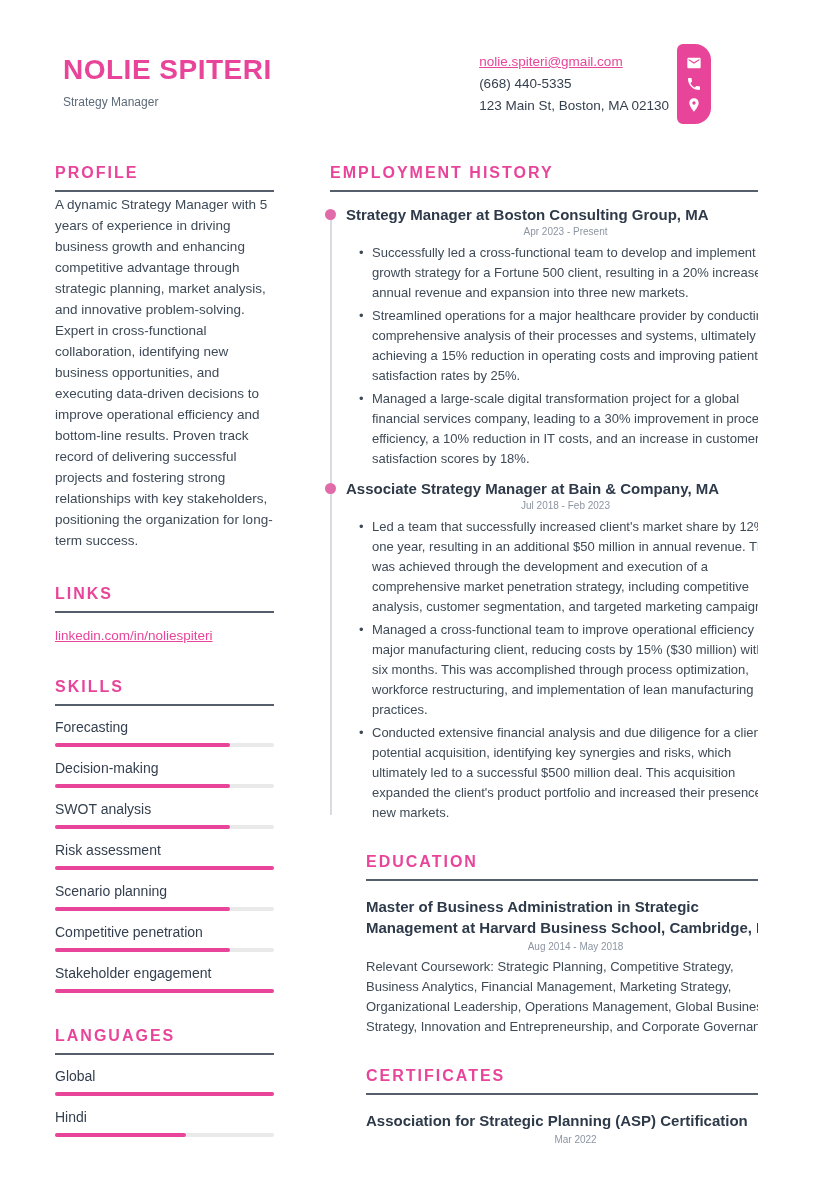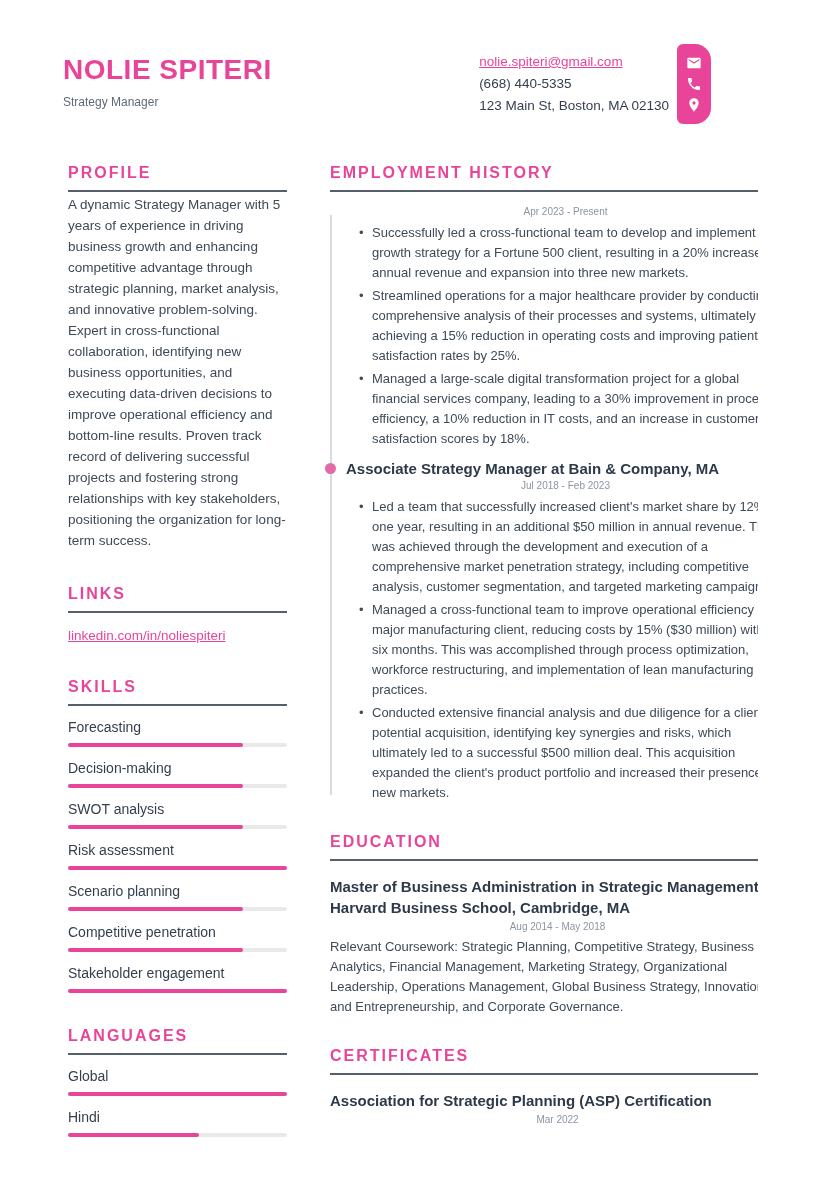--- a/index.html
+++ b/index.html
@@ -11,21 +11,21 @@
   .name-block { position:absolute; left:63px; top:54px; }
   .name { font-size:28px; font-weight:700; letter-spacing:0.5px; color:var(--accent); }
   .subtitle { margin-top:9px; font-size:12px; color:#5d6a77; }
   .contact { position:absolute; top:51px; right:89px; text-align:left; font-size:13.5px; line-height:22px; color:var(--ink); }
   .contact a { color:var(--accent); text-decoration:underline; }
   .icon-bar { position:absolute; top:44px; right:47px; width:34px; height:80px; background:var(--accent);
               border-radius:6px 16px 16px 6px; display:flex; flex-direction:column; align-items:center; justify-content:space-evenly; padding:6px 0; }
   .icon-bar svg { width:16px; height:16px; fill:#ffffff; display:block; }
 
   
-  .col-left  { position:absolute; left:68px;  top:164px; width:219px; }
+  .col-left  { position:absolute; left:55px;  top:164px; width:219px; }
   .col-right { position:absolute; left:330px; top:164px; width:455px; }
 
   .sec-h { font-size:16px; font-weight:700; letter-spacing:2px; color:var(--accent);
            padding-bottom:8px; border-bottom:2px solid var(--rule); }
 
   
   .profile-text { margin-top:2px; font-size:13.5px; line-height:21px; color:var(--ink2); }
   .section-gap { margin-top:34px; }
   .link-item { display:inline-block; margin-top:15px; font-size:13.5px; color:var(--accent); text-decoration:underline; }
   .skill { margin-top:13px; }
@@ -39,21 +39,21 @@
   .job { margin-bottom:11px; }
   .job-title { position:relative; font-size:15px; font-weight:700; color:#2e3a49; }
   .timeline-dot { position:absolute; left:-21px; top:3px; width:11px; height:11px; border-radius:50%; background:var(--dot); }
   .dates { margin-top:3px; font-size:10px; color:var(--muted);text-align:center; }
   ul.bullets { margin-top:6px; padding-left:26px; list-style:none; }
   ul.bullets li { position:relative; font-size:13px; line-height:20px; color:var(--ink2); margin-bottom:3px; }
   ul.bullets li::before { content:'\2022'; position:absolute; left:-13px; color:var(--ink2); }
   .entry { margin-top:15px; }
   .entry-title { font-size:15px; font-weight:700; line-height:21px; color:#2e3a49; }
   .entry-desc { margin-top:5px; font-size:13px; line-height:20px; color:var(--ink2); }
-  .rsec { margin-top:30px; }
+  .rsec { margin-top:30px;margin-left:36px; }
 </style>
 </head>
 <body>
 
 <div class="page">
 
   <div class="name-block">
     <div class="name">NOLIE SPITERI</div>
     <div class="subtitle">Strategy Manager</div>
   </div>
@@ -160,20 +160,21 @@
 
   <div class="col-right">
 
     <div>
       <div class="sec-h">EMPLOYMENT HISTORY</div>
 
       <div class="jobs">
         <div class="timeline-line"></div>
 
         <div class="job">
+          <div class="job-title"><span class="timeline-dot"></span><span>Strategy Manager at Boston Consulting Group, MA</span></div>
           <div class="dates">Apr 2023 - Present</div>
           <ul class="bullets">
             <li>Successfully led a cross-functional team to develop and implement a growth strategy for a Fortune 500 client, resulting in a 20% increase in annual revenue and expansion into three new markets.</li>
             <li>Streamlined operations for a major healthcare provider by conducting a comprehensive analysis of their processes and systems, ultimately achieving a 15% reduction in operating costs and improving patient satisfaction rates by 25%.</li>
             <li>Managed a large-scale digital transformation project for a global financial services company, leading to a 30% improvement in process efficiency, a 10% reduction in IT costs, and an increase in customer satisfaction scores by 18%.</li>
           </ul>
         </div>
 
         <div class="job">
           <div class="job-title"><span class="timeline-dot"></span><span>Associate Strategy Manager at Bain &amp; Company, MA</span></div>

